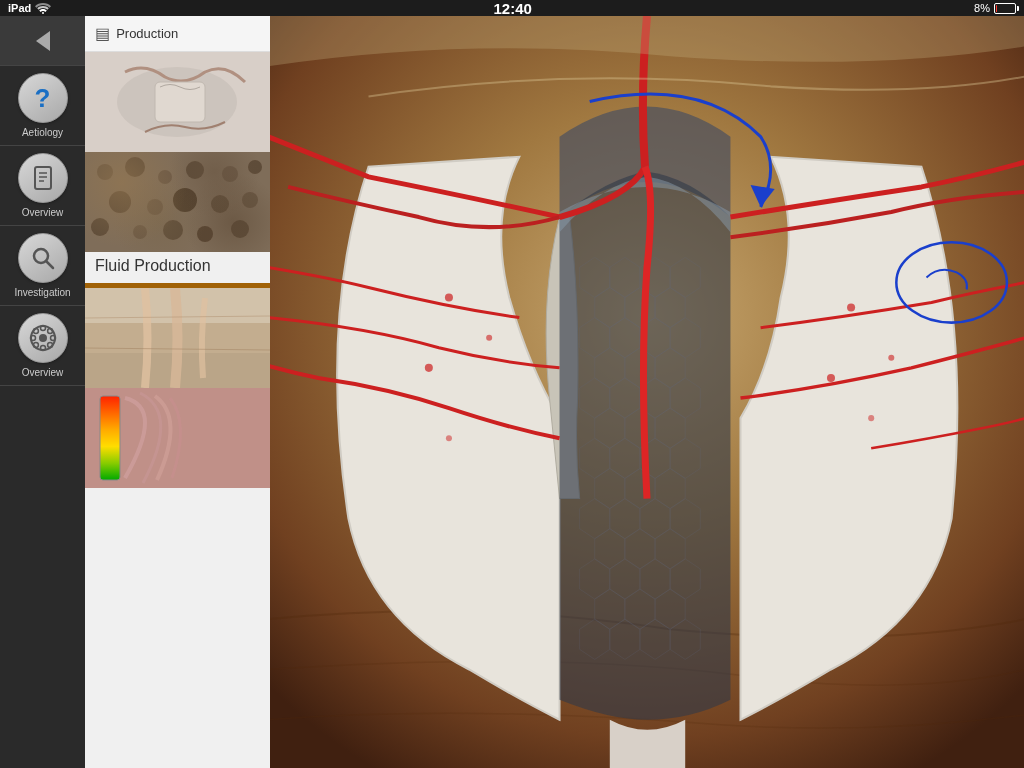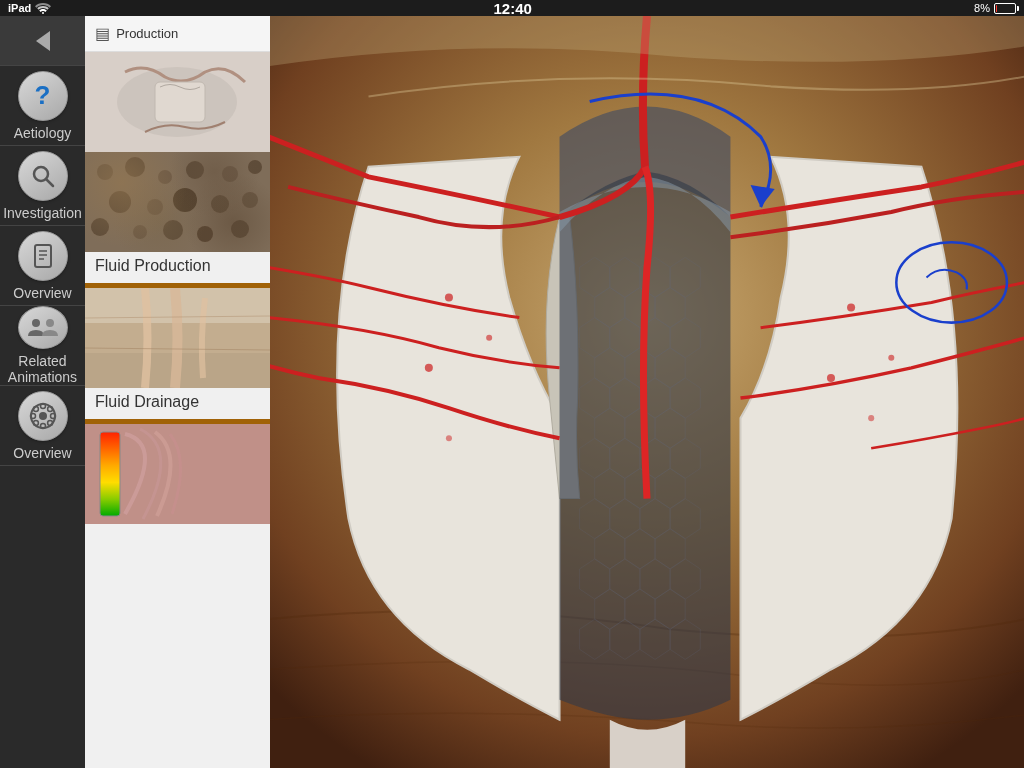--- a/index.html
+++ b/index.html
@@ -33,21 +33,21 @@
       width: 85px; height: 50px; display: flex; align-items: center; justify-content: center;
       background: #3a3a3a; border-bottom: 1px solid #444; cursor: pointer;
     }
     .back-arrow { width: 0; height: 0; border-top: 10px solid transparent; border-bottom: 10px solid transparent; border-right: 14px solid #aaa; }
 
     .nav-item {
       width: 85px; height: 80px; display: flex; flex-direction: column;
       align-items: center; justify-content: center; gap: 4px; cursor: pointer;
       border-bottom: 1px solid #444;
     }
-    .nav-label { color: #ccc; font-size: 14px; text-align: center; }
+    .nav-label { color: #ccc; font-size: 10px; text-align: center; }
 
     
     .middle-panel {
       width: 185px; background: #f0f0f0;
       display: flex; flex-direction: column;
       flex-shrink: 0; overflow-y: auto;
     }
     .animations-header {
       display: flex; align-items: center; gap: 6px;
       padding: 8px 10px; background: #f5f5f5;
@@ -145,50 +145,39 @@
       <div class="circular-icon">
         <span style="font-size:26px;color:#1a6fc4;font-weight:bold;">?</span>
       </div>
       <span class="nav-label">Aetiology</span>
     </div>
 
 
     <div class="nav-item">
       <div class="circular-icon">
         <svg width="28" height="28" viewBox="0 0 28 28">
-          <circle cx="12" cy="12" r="7" fill="none" stroke="#555" stroke-width="2.5"></circle>
-          <line x1="17" y1="17" x2="24" y2="24" stroke="#555" stroke-width="2.5" stroke-linecap="round"></line>
-        </svg>
-      </div>
-      <span class="nav-label">Investigation</span>
-    </div>
-
-    <div class="nav-item">
-      <div class="circular-icon">
-        <svg width="28" height="28" viewBox="0 0 28 28">
           <rect x="6" y="3" width="16" height="22" rx="2" fill="none" stroke="#555" stroke-width="2"></rect>
           <line x1="10" y1="9" x2="18" y2="9" stroke="#555" stroke-width="1.5"></line>
           <line x1="10" y1="13" x2="18" y2="13" stroke="#555" stroke-width="1.5"></line>
           <line x1="10" y1="17" x2="15" y2="17" stroke="#555" stroke-width="1.5"></line>
         </svg>
       </div>
       <span class="nav-label">Overview</span>
     </div>
 
     <div class="nav-item">
       <div class="circular-icon">
-        <svg width="30" height="24" viewBox="0 0 30 24">
-          <circle cx="8" cy="7" r="4" fill="#666"></circle>
-          <path d="M0 20 Q0 14 8 14 Q16 14 16 20" fill="#666"></path>
-          <circle cx="22" cy="7" r="4" fill="#888"></circle>
-          <path d="M14 20 Q14 14 22 14 Q30 14 30 20" fill="#888"></path>
-        </svg>
-      </div>
-      <span class="nav-label">Related Animations</span>
-    </div>
+        <svg width="28" height="28" viewBox="0 0 28 28">
+          <circle cx="12" cy="12" r="7" fill="none" stroke="#555" stroke-width="2.5"></circle>
+          <line x1="17" y1="17" x2="24" y2="24" stroke="#555" stroke-width="2.5" stroke-linecap="round"></line>
+        </svg>
+      </div>
+      <span class="nav-label">Investigation</span>
+    </div>
+
 
     <div class="nav-item">
       <div class="circular-icon">
         <svg width="28" height="28" viewBox="0 0 28 28">
           <circle cx="14" cy="14" r="12" fill="none" stroke="#555" stroke-width="2"></circle>
           <circle cx="14" cy="14" r="4" fill="#555"></circle>
           <circle cx="14" cy="4" r="2.5" fill="none" stroke="#555" stroke-width="1.5"></circle>
           <circle cx="14" cy="24" r="2.5" fill="none" stroke="#555" stroke-width="1.5"></circle>
           <circle cx="4" cy="14" r="2.5" fill="none" stroke="#555" stroke-width="1.5"></circle>
           <circle cx="24" cy="14" r="2.5" fill="none" stroke="#555" stroke-width="1.5"></circle>
@@ -264,21 +253,20 @@
           <rect x="0" y="65" width="185" height="35" fill="#b09878" opacity="0.6"></rect>
 
           <path d="M60 0 Q65 50 60 100" fill="none" stroke="#e0c0a0" stroke-width="8" opacity="0.8"></path>
           <path d="M90 0 Q95 50 90 100" fill="none" stroke="#d8b898" stroke-width="10" opacity="0.8"></path>
           <path d="M120 10 Q115 50 118 90" fill="none" stroke="#e0c0a0" stroke-width="6" opacity="0.7"></path>
 
           <line x1="0" y1="30" x2="185" y2="28" stroke="#b09070" stroke-width="1" opacity="0.5"></line>
           <line x1="0" y1="60" x2="185" y2="62" stroke="#a08060" stroke-width="1" opacity="0.5"></line>
         </svg>
       </div>
-      <div class="animation-label">Fluid Drainage</div>
     </div>
 
     <div class="animation-item">
       <div class="animation-thumb thumb-iop-increase">
         <svg width="185" height="100" viewBox="0 0 185 100">
           <rect width="185" height="100" fill="#c09088"></rect>
 
           <path d="M40 10 Q80 20 40 90" fill="none" stroke="#d0a0a0" stroke-width="4" opacity="0.7"></path>
           <path d="M55 5 Q95 25 58 95" fill="none" stroke="#c89898" stroke-width="3" opacity="0.6"></path>
           <path d="M70 8 Q100 30 72 92" fill="none" stroke="#d0a098" stroke-width="4" opacity="0.7"></path>

